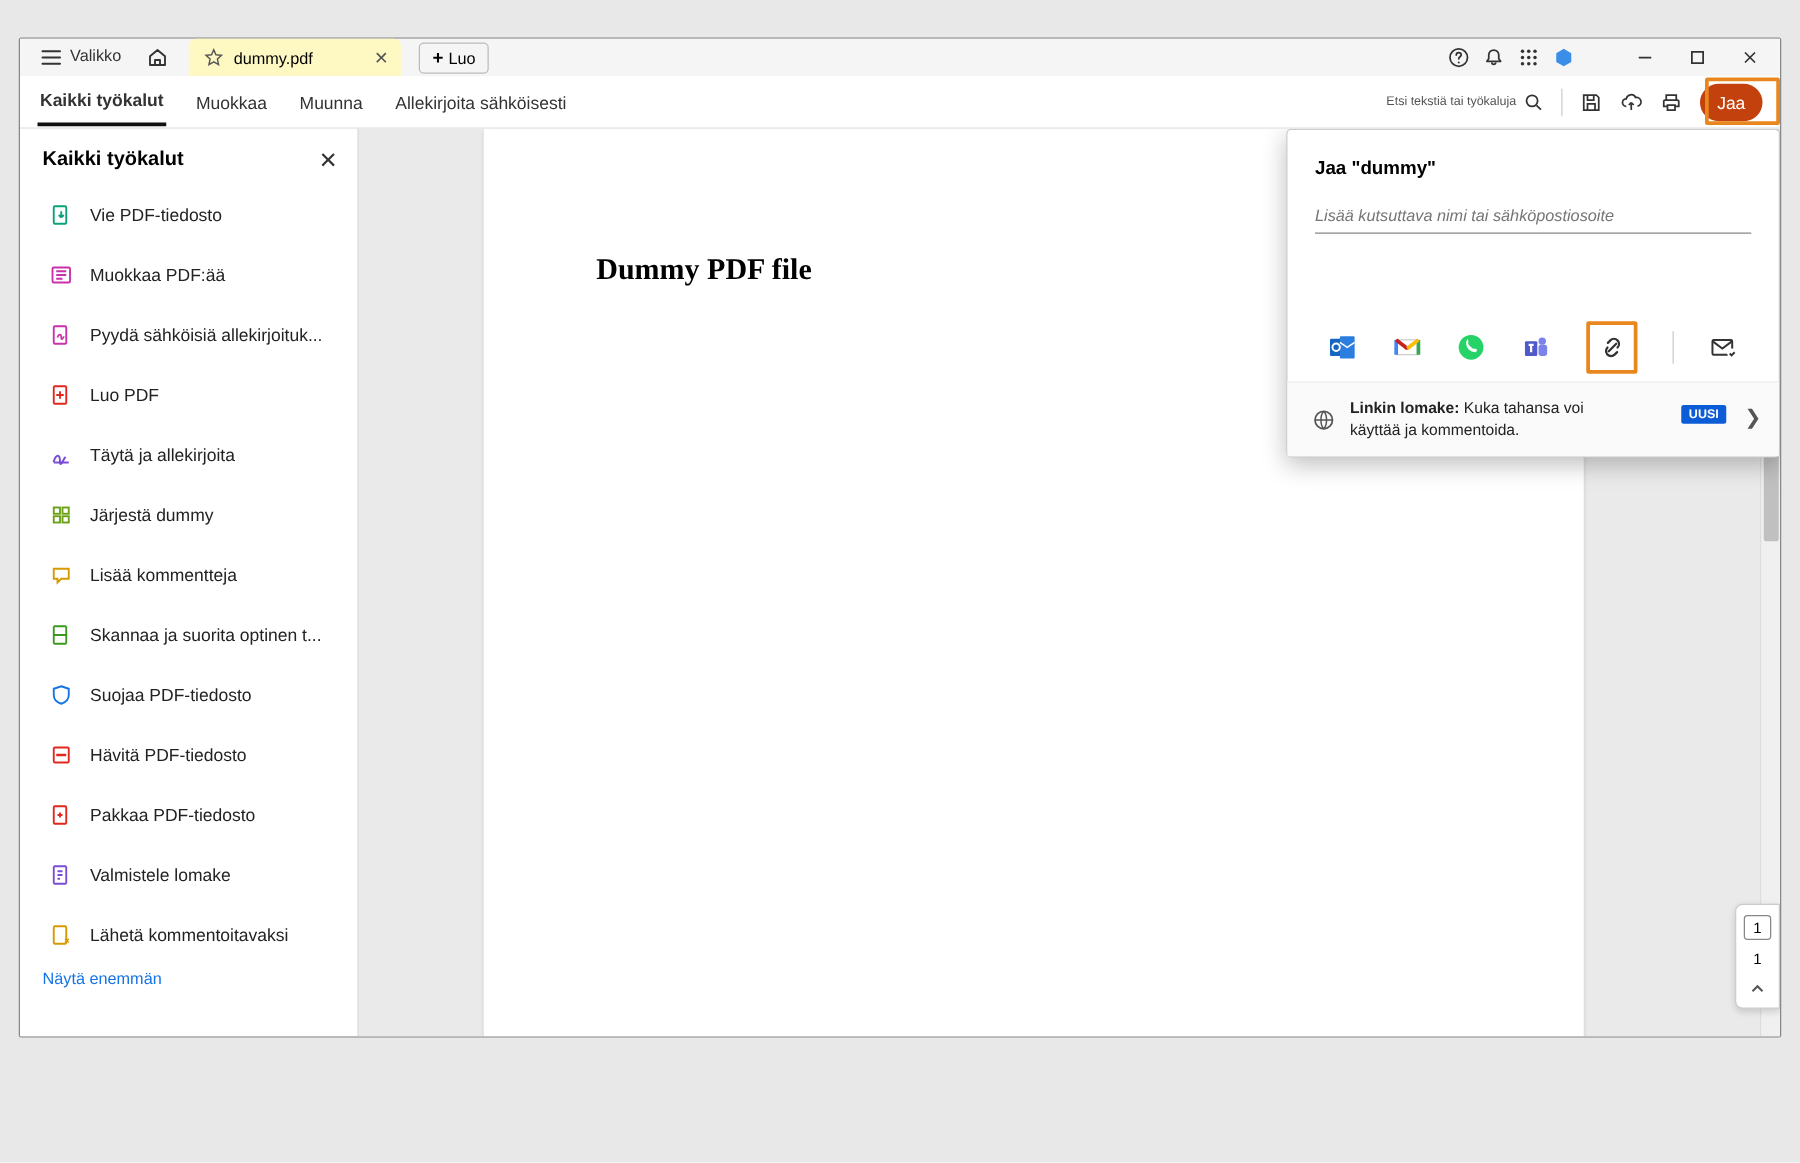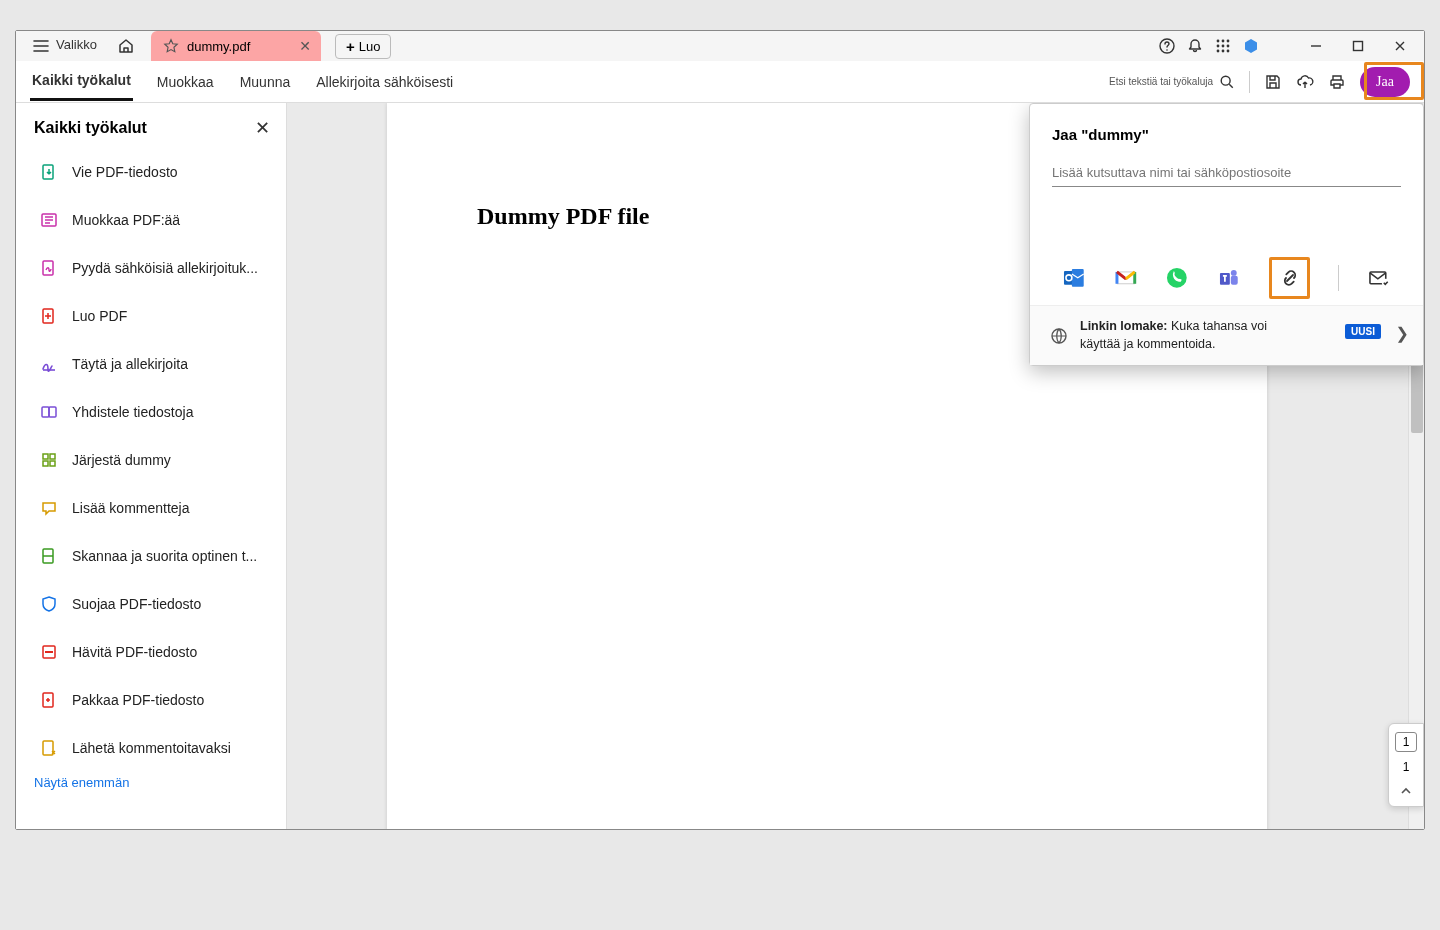--- a/index.html
+++ b/index.html
@@ -4,35 +4,35 @@
 <style>
   * { box-sizing: border-box; margin: 0; padding: 0; font-family: "Segoe UI", Arial, sans-serif; }
   body { background: #e8e8e8; width: 1440px; height: 930px; overflow: hidden; position: relative; }
   .app { position: absolute; left: 15px; top: 30px; width: 1410px; height: 800px; background: #f5f5f5; border: 1px solid #888; border-radius: 2px; display: flex; flex-direction: column; }
 
   
   .titlebar { height: 30px; display: flex; align-items: center; background: #f5f5f5; }
   .titlebar .left { display: flex; align-items: center; gap: 6px; padding-left: 8px; }
   .menu-btn { display: flex; align-items: flex-start; gap: 6px; padding: 4px 8px; font-size: 13px; cursor: pointer; color: #333; }
   .home-btn { padding: 4px 6px; cursor: pointer; }
-  .tab { height: 30px; background: #fca5a5; display: flex; align-items: center; padding: 0 10px 0 12px; gap: 8px; font-size: 13px; border-top-left-radius: 6px; border-top-right-radius: 6px; margin-left: 4px; min-width: 170px; }
+  .tab { height: 30px; background: #fef9c3; display: flex; align-items: center; padding: 0 10px 0 12px; gap: 8px; font-size: 13px; border-top-left-radius: 6px; border-top-right-radius: 6px; margin-left: 4px; min-width: 170px; }
   .tab .close { font-size: 14px; color: #555; cursor: pointer; margin-left: auto; }
   .create-btn { display: flex; align-items: center; gap: 4px; border: 1px solid #bbb; border-radius: 4px; padding: 3px 10px; font-size: 13px; margin-left: 8px; background: #f5f5f5; cursor: pointer; }
   .titlebar .right { margin-left: auto; display: flex; align-items: center; gap: 10px; padding-right: 8px; }
   .win-btn { width: 32px; height: 28px; display: flex; align-items: center; justify-content: center; cursor: pointer; }
   .ico { width: 18px; height: 18px; display: inline-flex; align-items: center; justify-content: center; }
 
   
   .toolbar { height: 42px; background: #fff; border-bottom: 1px solid #ddd; display: flex; align-items: center; padding: 0 14px; gap: 22px; position: relative; }
   .toolbar .menuitem { font-size: 14px; color: #333; cursor: pointer; padding: 10px 2px; }
   .toolbar .menuitem.active { font-weight: 600; border-bottom: 3px solid #111; }
   .toolbar .right-tools { margin-left: auto; display: flex; align-items: center; gap: 14px; }
   .search-label { font-size: 10px; color: #555; display:flex; align-items:center; gap:6px;}
   .vdiv { width: 1px; height: 22px; background: #ccc; }
-  .share-btn { background: #a21caf; color: #fff; border-radius: 20px; width: 50px; height: 30px; font-size: 14px; display: flex; align-items: center; justify-content: center; cursor: pointer; font-family: Liberation Serif, serif; }
+  .share-btn { background: #c2410c; color: #fff; border-radius: 20px; width: 50px; height: 30px; font-size: 14px; display: flex; align-items: center; justify-content: center; cursor: pointer; }
   .share-highlight { position: absolute; right: 0px; top: 1px; width: 60px; height: 38px; border: 3px solid #e8871e; border-radius:2px; pointer-events:none; }
 
   
   .body { flex: 1; display: flex; background: #fff; overflow: hidden; position: relative; }
   .sidebar { width: 270px; padding: 14px 10px 10px 18px; display: flex; flex-direction: column; }
   .sidebar-head { display: flex; align-items: center; justify-content: space-between; padding-right: 6px; }
   .sidebar-head h3 { font-size: 16px; font-weight: 700; }
   .sidebar-close { font-size: 18px; cursor: pointer; color:#333; }
   .tool-list { margin-top: 16px; display: flex; flex-direction: column; gap: 14px; }
   .tool-item { display: flex; align-items: center; gap: 14px; padding: 8px 6px; font-size: 14px; color: #222; cursor: pointer; border-radius: 4px; }
@@ -49,21 +49,21 @@
   .docwrap { flex:1; background: #eaeaea; overflow:hidden; position:relative; padding:0; border-left:1px solid #ddd;}
   .page { position:absolute; left:100px; top:0; width:880px; min-height:800px; background:#fff; padding: 100px 90px; box-shadow: 0 0 4px rgba(0,0,0,0.15);}
   .page h1 { font-size: 24px; font-weight:700; font-family: "Times New Roman", serif; }
 
   .scroll-stub { position:absolute; right:0; top:0; width:16px; height:100%; background:#f0f0f0; border-left:1px solid #ddd;}
   .scroll-stub .thumb { position:absolute; top:0; left:2px; width:12px; height:330px; background:#c0c0c0; border-radius:2px;}
 
   
   .share-panel { position: absolute; right: 0px; top: 0px; width: 395px; background: #fff; border: 1px solid #ccc; border-radius: 4px; box-shadow: 0 6px 20px rgba(0,0,0,0.25); padding: 22px 22px 0 22px; z-index:50;}
   .share-panel h4 { font-size: 15px; font-weight: 700; margin-bottom: 18px; }
-  .share-input { width: 100%; border: none; border-bottom: 1px solid #888; font-size: 13px; padding: 4px 0 6px 0; color: #7f1d1d; outline: none; background:transparent;}
+  .share-input { width: 100%; border: none; border-bottom: 1px solid #888; font-size: 13px; padding: 4px 0 6px 0; font-style: italic; color: #7f1d1d; outline: none; background:transparent;}
   .share-icons { display: flex; align-items: center; gap: 28px; margin-top: 72px; padding: 6px 10px 14px 10px; justify-content:flex-start;}
   .share-icons .sicon { width: 24px; height:24px; display:flex; align-items:center; justify-content:center; cursor:pointer;}
   .link-icon-box { width:42px; height:42px; border:3px solid #e8871e; border-radius:2px; display:flex; align-items:center; justify-content:center; margin-top:-9px; margin-bottom:-9px;}
   .share-note { font-size: 11px; color: #666; margin-top:4px; padding-bottom:10px;}
   .link-settings { margin: 0 -22px; background: #fafafa; border-top: 1px solid #eee; padding: 12px 20px; display:flex; align-items:center; gap:12px; position:relative;}
   .link-settings .txt { font-size: 12.5px; color:#222; line-height:1.4; max-width: 220px;}
   .link-settings .txt b { font-weight:700; }
   .badge-new { background:#0b5cd6; color:#fff; font-size:10px; font-weight:700; padding:2px 6px; border-radius:2px; position:absolute; right:42px; top:18px;}
   .chev-right { position:absolute; right:14px; top:18px; color:#555;}
   .sdiv { width:1px; height:26px; background:#ccc;}
@@ -234,27 +234,20 @@
           </div>
         <div class="tool-item">
             <svg class="tool-icon" viewBox="0 0 18 18">
               <path d="M3 14c2-6 5-6 5 0s3-2 4-3" stroke="#7a4dd6" stroke-width="1.6" fill="none" stroke-linecap="round"></path>
               <path d="M3 15h12" stroke="#7a4dd6" stroke-width="1.6"></path>
             </svg>
             <span>Täytä ja allekirjoita</span>
           </div>
         <div class="tool-item">
             <svg class="tool-icon" viewBox="0 0 18 18">
-              <rect x="2" y="4" width="7" height="10" rx="1" stroke="#7a4dd6" stroke-width="1.5" fill="none"></rect>
-              <rect x="9" y="4" width="7" height="10" rx="1" stroke="#7a4dd6" stroke-width="1.5" fill="none"></rect>
-            </svg>
-            <span>Yhdistele tiedostoja</span>
-          </div>
-        <div class="tool-item">
-            <svg class="tool-icon" viewBox="0 0 18 18">
               <rect x="3" y="3" width="5" height="5" stroke="#6aa016" stroke-width="1.5" fill="none"></rect>
               <rect x="10" y="3" width="5" height="5" stroke="#6aa016" stroke-width="1.5" fill="none"></rect>
               <rect x="3" y="10" width="5" height="5" stroke="#6aa016" stroke-width="1.5" fill="none"></rect>
               <rect x="10" y="10" width="5" height="5" stroke="#6aa016" stroke-width="1.5" fill="none"></rect>
             </svg>
             <span>Järjestä dummy</span>
           </div>
         <div class="tool-item">
             <svg class="tool-icon" viewBox="0 0 18 18">
               <path d="M3 4h12v8H9l-3 3v-3H3z" stroke="#d69a00" stroke-width="1.5" fill="none"></path>
@@ -280,20 +273,27 @@
               <rect x="5" y="8" width="8" height="2" fill="#e1261c"></rect>
             </svg>
             <span>Hävitä PDF-tiedosto</span>
           </div>
         <div class="tool-item">
             <svg class="tool-icon" viewBox="0 0 18 18">
               <rect x="3" y="2" width="10" height="14" rx="1" stroke="#e1261c" stroke-width="1.5" fill="none"></rect>
               <path d="M6 9h4M8 7v4" stroke="#e1261c" stroke-width="1.5"></path>
             </svg>
             <span>Pakkaa PDF-tiedosto</span>
+          </div>
+        <div class="tool-item">
+            <svg class="tool-icon" viewBox="0 0 18 18">
+              <rect x="3" y="2" width="10" height="14" rx="1" stroke="#7a4dd6" stroke-width="1.5" fill="none"></rect>
+              <path d="M6 6h4M6 9h4M6 12h2" stroke="#7a4dd6" stroke-width="1.5"></path>
+            </svg>
+            <span>Valmistele lomake</span>
           </div>
         <div class="tool-item">
             <svg class="tool-icon" viewBox="0 0 18 18">
               <rect x="3" y="2" width="10" height="14" rx="1" stroke="#d69a00" stroke-width="1.5" fill="none"></rect>
               <path d="M12 12l3 3m0-3l-3 3" stroke="#d69a00" stroke-width="1.3"></path>
             </svg>
             <span>Lähetä kommentoitavaksi</span>
           </div>
       </div>
       <div class="show-more">Näytä enemmän</div>

